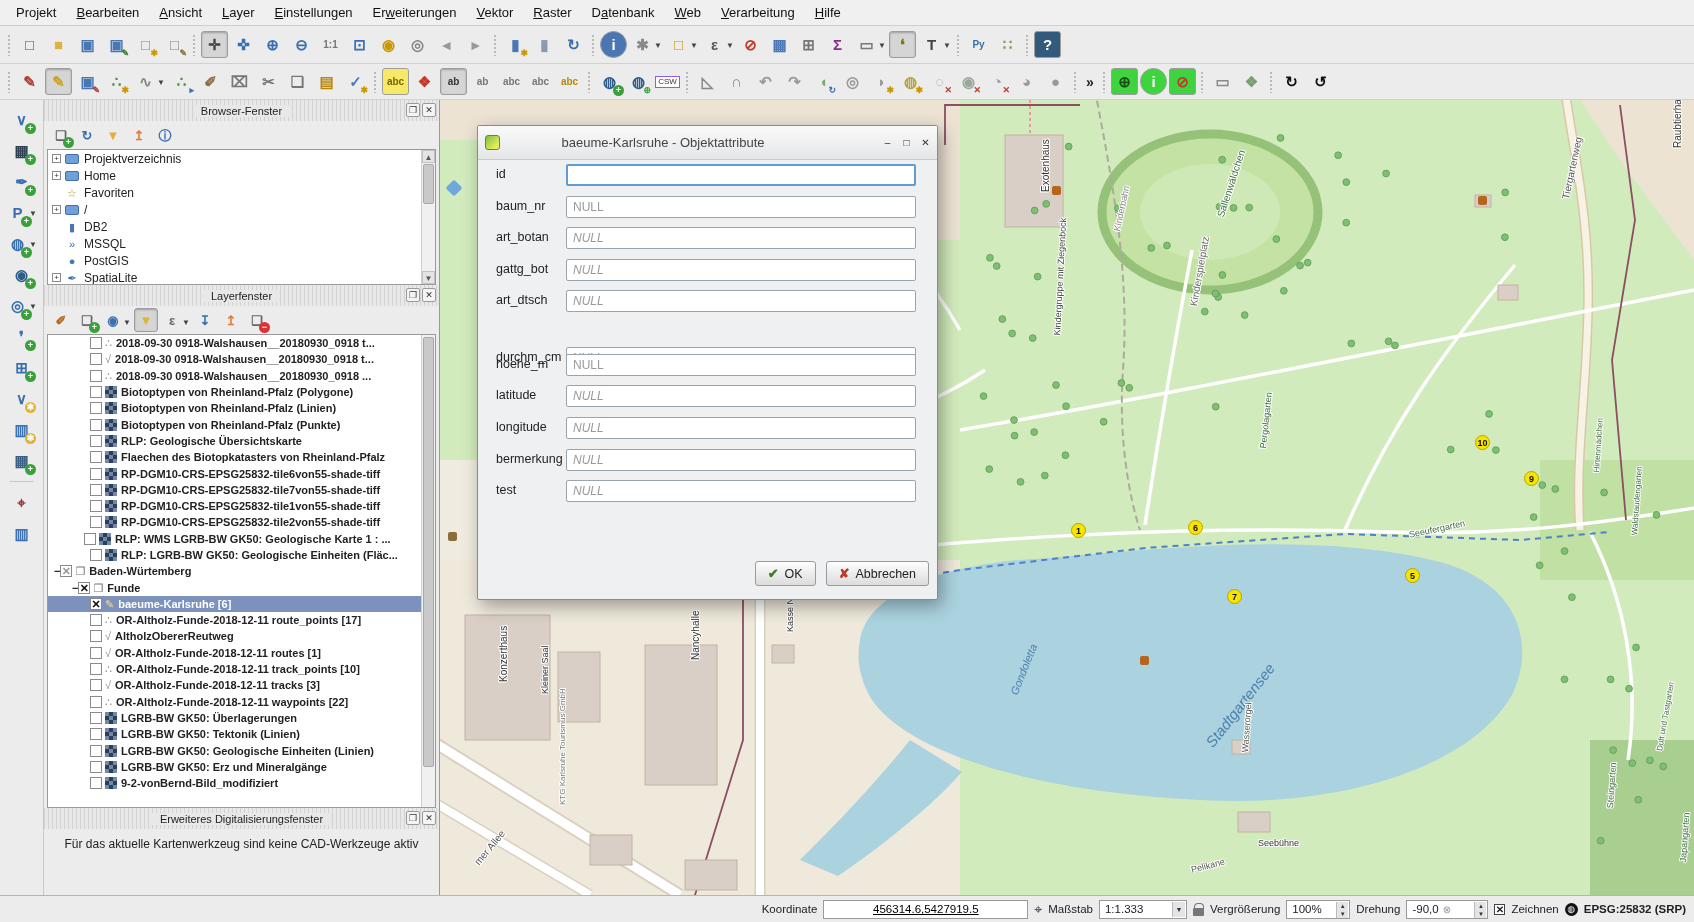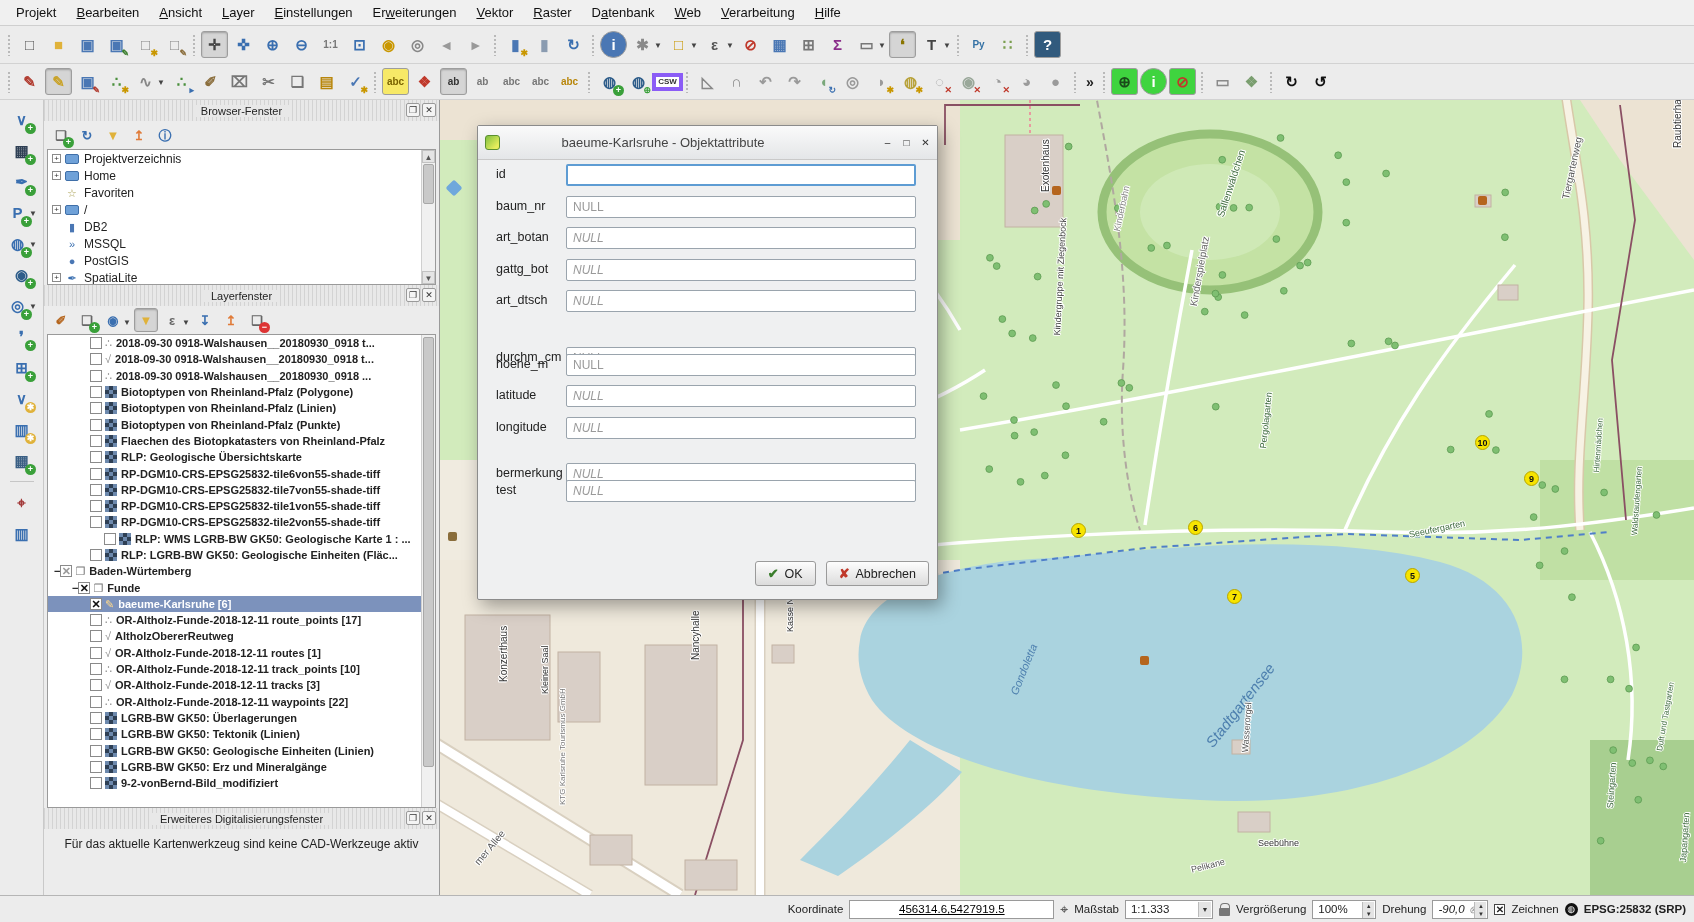--- a/index.html
+++ b/index.html
@@ -15,21 +15,21 @@
   .tbrow { position:absolute; left:0; width:100%; background:#ececec; display:flex; align-items:center; padding-left:4px; border-bottom:1px solid #d2d2d2; }
   #tb1 { top:26px; height:38px; }
   #tb2 { top:64px; height:36px; }
   .grip { width:5px; height:22px; margin:0 3px; background-image:radial-gradient(#b9b9b9 1px, transparent 1.2px); background-size:4px 4px; }
   .tbi { position:relative; width:27px; height:27px; margin:0 1px; border:1px solid transparent; border-radius:3px; display:flex; align-items:center; justify-content:center; font-weight:bold; font-size:15px; cursor:default; }
   .tbi.active { background:#d5d5d5; border-color:#9d9d9d; box-shadow:inset 0 1px 2px rgba(0,0,0,.25); }
   .tbi .g { line-height:1; }
   .tbi .sub { position:absolute; right:0px; bottom:-1px; font-size:9px; line-height:1; }
   .tbi .badge { position:absolute; right:-2px; bottom:-2px; width:11px; height:11px; border-radius:50%; background:#3aa03a; color:#fff; font-size:9px; line-height:11px; text-align:center; font-weight:bold; }
   .tbi .dd { position:absolute; right:-7px; top:9px; font-size:8px; color:#444; }
-  .tbi.texticon .g { font-size:8px; border:4px solid #8b5cf6; padding:1px 2px; background:#fff; font-weight:bold; }
+  .tbi.texticon .g { font-size:8px; border:1px solid #8b5cf6; padding:1px 2px; background:#fff; font-weight:normal; }
 
   
   #lefttb { position:absolute; left:0; top:100px; width:44px; height:795px; background:#ececec; border-right:1px solid #c9c9c9; display:flex; flex-direction:column; align-items:center; padding-top:4px; }
   #lefttb .tbi { margin:2px 0; }
   .vsep { width:24px; height:1px; background:#c6c6c6; margin:5px 0; }
 
   
   #panels { position:absolute; left:44px; top:100px; width:396px; height:795px; background:#ececec; border-right:1px solid #9a9a9a; }
   .panel-title { position:relative; height:21px; background:#e8e8e8; background-image:repeating-linear-gradient(90deg,#d3d3d3 0 1px,transparent 1px 4px); display:flex; align-items:center; justify-content:center; }
   .panel-title .pt-label { background:#e8e8e8; padding:0 8px; font-size:11px; color:#222; }
@@ -599,48 +599,48 @@
             <span>Biotoptypen von Rheinland-Pfalz (Linien)</span>
           </div>
           <div class="lrow" style="padding-left: 42px;">
             <span class="cb"></span>
             <span class="lic lic-raster"></span>
             <span>Biotoptypen von Rheinland-Pfalz (Punkte)</span>
           </div>
           <div class="lrow" style="padding-left: 42px;">
             <span class="cb"></span>
             <span class="lic lic-raster"></span>
+            <span>RLP: Geologische Übersichtskarte</span>
+          </div>
+          <div class="lrow" style="padding-left: 42px;">
+            <span class="cb"></span>
+            <span class="lic lic-raster"></span>
             <span>Flaechen des Biotopkatasters von Rheinland-Pfalz</span>
           </div>
           <div class="lrow" style="padding-left: 42px;">
             <span class="cb"></span>
             <span class="lic lic-raster"></span>
-            <span>RLP: Geologische Übersichtskarte</span>
-          </div>
-          <div class="lrow" style="padding-left: 42px;">
-            <span class="cb"></span>
-            <span class="lic lic-raster"></span>
             <span>RP-DGM10-CRS-EPSG25832-tile6von55-shade-tiff</span>
           </div>
           <div class="lrow" style="padding-left: 42px;">
             <span class="cb"></span>
             <span class="lic lic-raster"></span>
             <span>RP-DGM10-CRS-EPSG25832-tile7von55-shade-tiff</span>
           </div>
           <div class="lrow" style="padding-left: 42px;">
             <span class="cb"></span>
             <span class="lic lic-raster"></span>
             <span>RP-DGM10-CRS-EPSG25832-tile1von55-shade-tiff</span>
           </div>
           <div class="lrow" style="padding-left: 42px;">
             <span class="cb"></span>
             <span class="lic lic-raster"></span>
             <span>RP-DGM10-CRS-EPSG25832-tile2von55-shade-tiff</span>
           </div>
-          <div class="lrow" style="padding-left: 56px;">
+          <div class="lrow" style="padding-left: 36px;">
             <span class="cb"></span>
             <span class="lic lic-raster"></span>
             <span>RLP: WMS LGRB-BW GK50: Geologische Karte 1 : ...</span>
           </div>
           <div class="lrow" style="padding-left: 42px;">
             <span class="cb"></span>
             <span class="lic lic-raster"></span>
             <span>RLP: LGRB-BW GK50: Geologische Einheiten (Fläc...</span>
           </div>
           <div class="lrow" style="padding-left: 6px;">
@@ -935,21 +935,21 @@
             <input placeholder="NULL" style="">
           </div>
           <div class="frow" style="top: 233.2px;">
             <label>latitude</label>
             <input placeholder="NULL" class="ital" style="">
           </div>
           <div class="frow" style="top: 264.8px;">
             <label>longitude</label>
             <input placeholder="NULL" class="ital" style="">
           </div>
-          <div class="frow" style="top: 311px;">
+          <div class="frow" style="top: 297px;">
             <label>bermerkung</label>
             <input placeholder="NULL" class="ital" style="">
           </div>
           <div class="frow" style="top: 328px;">
             <label>test</label>
             <input placeholder="NULL" class="ital" style="">
           </div>
         </div>
       <div id="dlg-buttons">
         <button class="dlg-btn">
@@ -977,21 +977,21 @@
     <span class="lockico"></span>
     <span>Vergrößerung</span>
     <span class="spin" style="width:64px;">
       <span>100%</span>
       <span class="arrows">
           <div>▲</div>
           <div>▼</div>
         </span>
     </span>
     <span>Drehung</span>
-    <span class="spin" style="width:56px;font-style:italic;">
+    <span class="spin" style="width:82px;">
       <span>-90,0</span>
       <span class="clr">⊗</span>
       <span class="arrows">
           <div>▲</div>
           <div>▼</div>
         </span>
     </span>
     <span class="sb-check">✕</span>
     <span>Zeichnen</span>
     <span class="crsico">◍</span>

